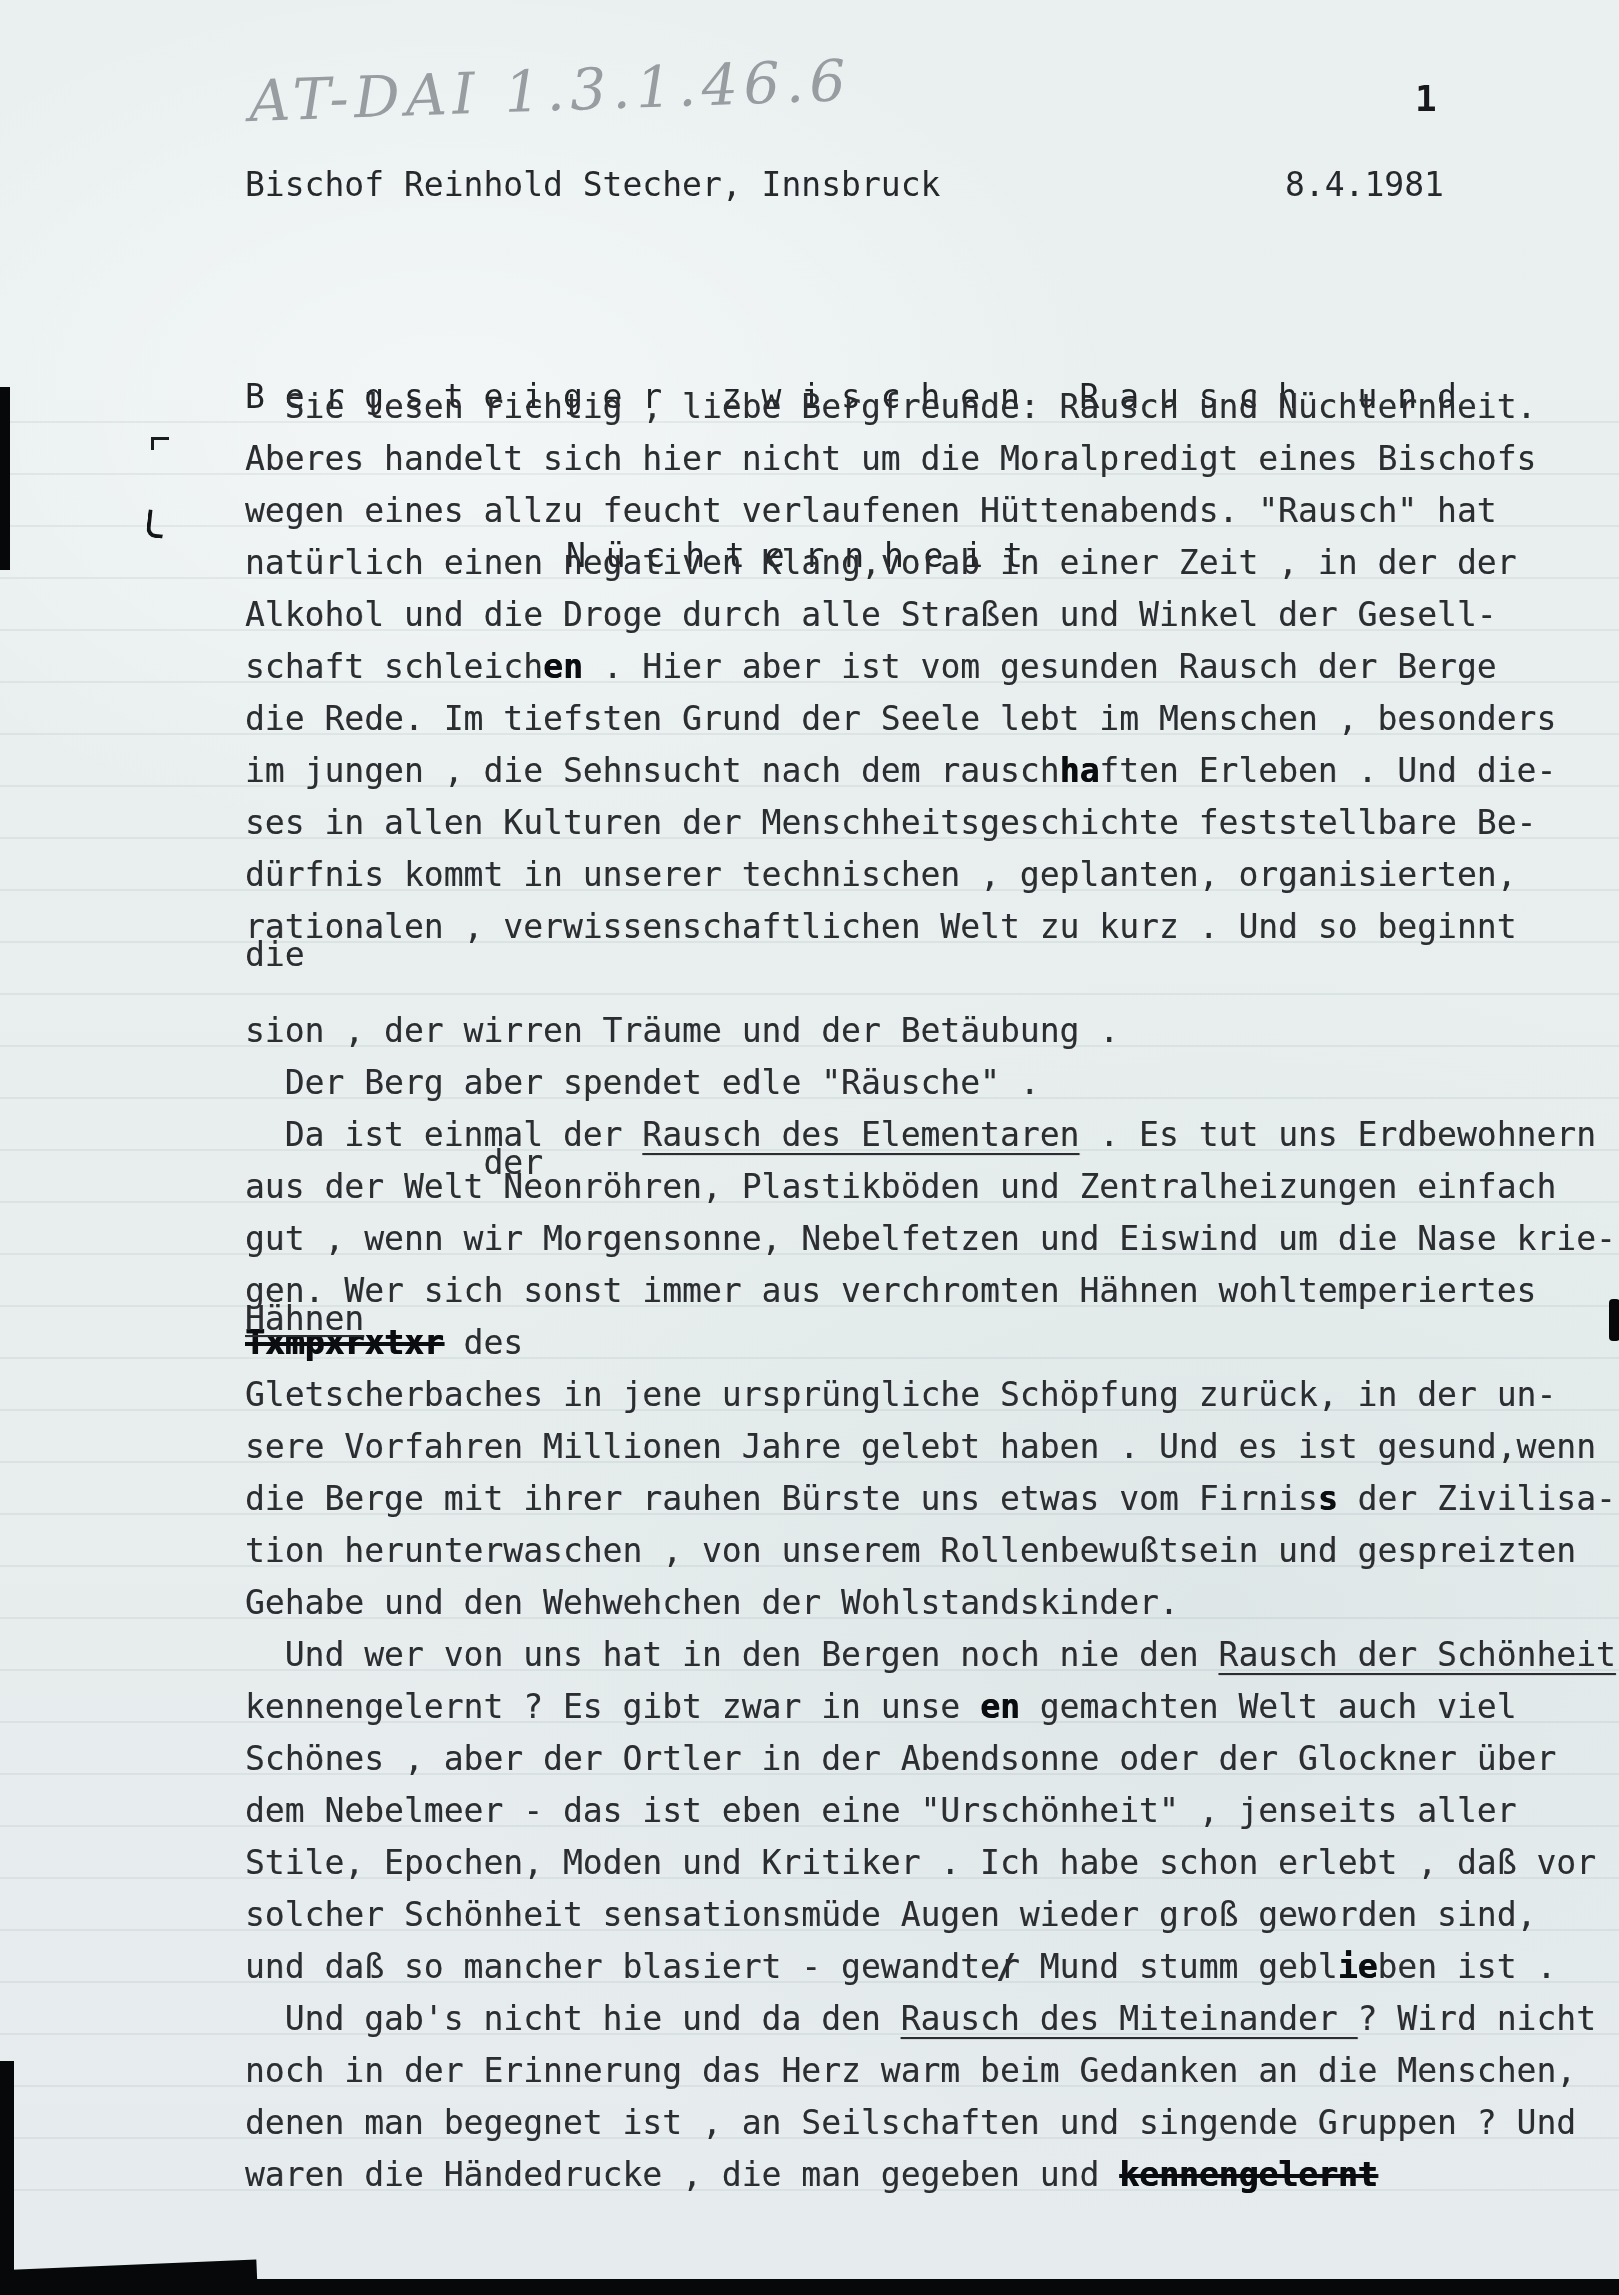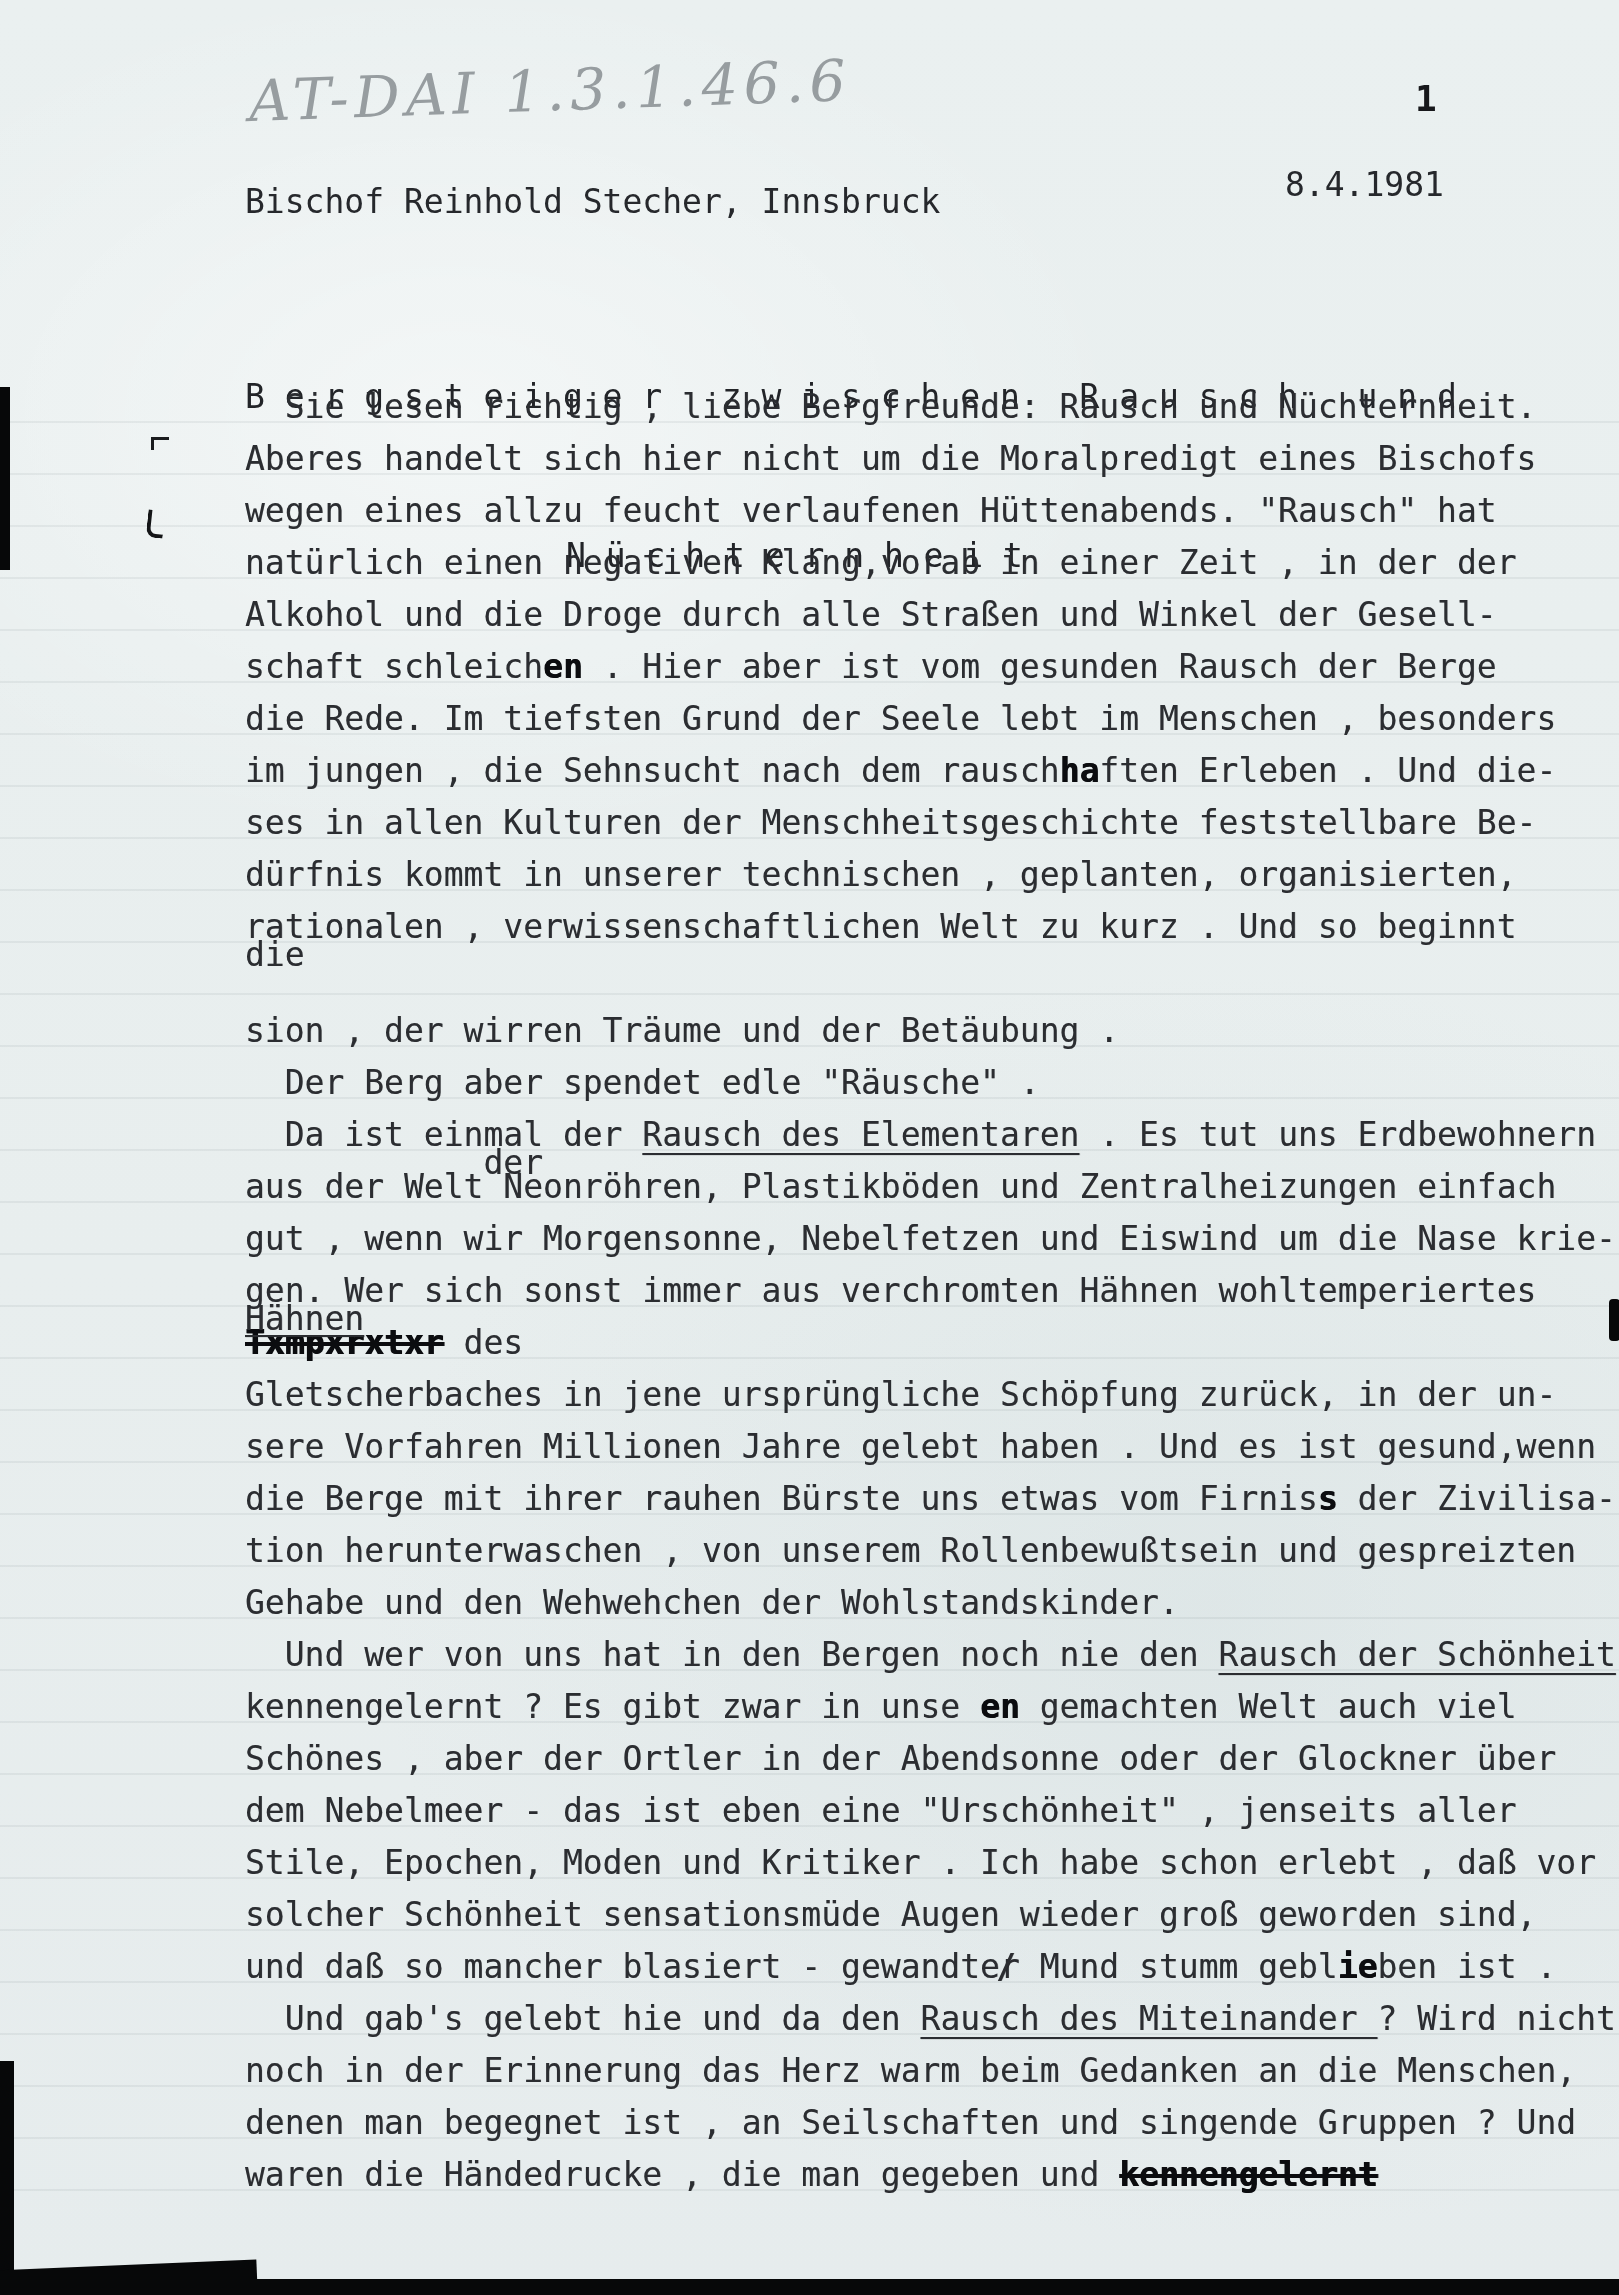--- a/index.html
+++ b/index.html
@@ -30,21 +30,21 @@
     font-style:italic;font-size:57px;color:#979da0;
     letter-spacing:5.7px;transform:rotate(-2deg);transform-origin:left top;
     white-space:pre;
   }
   .pagenum{
     position:absolute;left:1415px;top:78px;
     font-size:36px;font-weight:bold;color:#17181b;
   }
   .author{
     position:absolute;left:245px;top:165px;
-    font-size:33px;color:#26282c;white-space:pre;margin-top:17px;
+    font-size:33px;color:#26282c;white-space:pre;
   }
   .date{
     position:absolute;left:1285px;top:165px;
     font-size:33px;color:#26282c;white-space:pre;
   }
   .title{
     position:absolute;left:245px;top:264px;width:1377px;
     font-size:33px;color:#222428;line-height:53px;white-space:pre;
   }
   .title .l2{ text-indent:321px; }
@@ -130,21 +130,21 @@
       <div class="tline"><span class="seg">die Berge mit ihrer rauhen Bürste uns etwas vom Firnis</span><span class="seg seg-b">s</span><span class="seg"> der Zivilisa-</span></div>
       <div class="tline"><span class="seg">tion herunterwaschen , von unserem Rollenbewußtsein und gespreizten</span></div>
       <div class="tline"><span class="seg">Gehabe und den Wehwehchen der Wohlstandskinder.</span></div>
       <div class="tline"><span class="seg">  Und wer von uns hat in den Bergen noch nie den </span><span class="seg seg-u">Rausch der Schönheit</span></div>
       <div class="tline"><span class="seg">kennengelernt ? Es gibt zwar in unse</span><span class="seg seg-b"> en</span><span class="seg"> gemachten Welt auch viel</span></div>
       <div class="tline"><span class="seg">Schönes , aber der Ortler in der Abendsonne oder der Glockner über</span></div>
       <div class="tline"><span class="seg">dem Nebelmeer - das ist eben eine "Urschönheit" , jenseits aller</span></div>
       <div class="tline"><span class="seg">Stile, Epochen, Moden und Kritiker . Ich habe schon erlebt , daß vor</span></div>
       <div class="tline"><span class="seg">solcher Schönheit sensationsmüde Augen wieder groß geworden sind,</span></div>
       <div class="tline"><span class="seg">und daß so mancher blasiert - gewandter</span><span class="seg seg-over">/</span><span class="seg"> Mund stumm gebl</span><span class="seg seg-b">ie</span><span class="seg">ben ist .</span></div>
-      <div class="tline"><span class="seg">  Und gab's gelebt hie und da den </span><span class="seg seg-u">Rausch des Miteinander </span><span class="seg">? Wird nicht</span></div>
+      <div class="tline"><span class="seg">  Und gab's nicht hie und da den </span><span class="seg seg-u">Rausch des Miteinander </span><span class="seg">? Wird nicht</span></div>
       <div class="tline"><span class="seg">noch in der Erinnerung das Herz warm beim Gedanken an die Menschen,</span></div>
       <div class="tline"><span class="seg">denen man begegnet ist , an Seilschaften und singende Gruppen ? Und</span></div>
       <div class="tline"><span class="seg">waren die Händedrucke , die man gegeben und </span><span class="seg seg-x">kennengelernt</span></div>
     </div>
 
   <div class="edge edge-left-1"></div>
   <div class="edge edge-left-2"></div>
   <div class="edge edge-corner"></div>
   <div class="edge edge-bottom"></div>
   <div class="edge edge-right-nub"></div>

